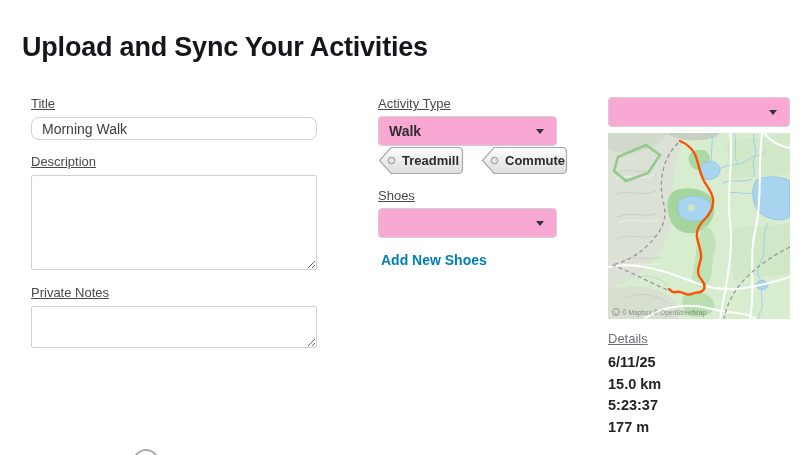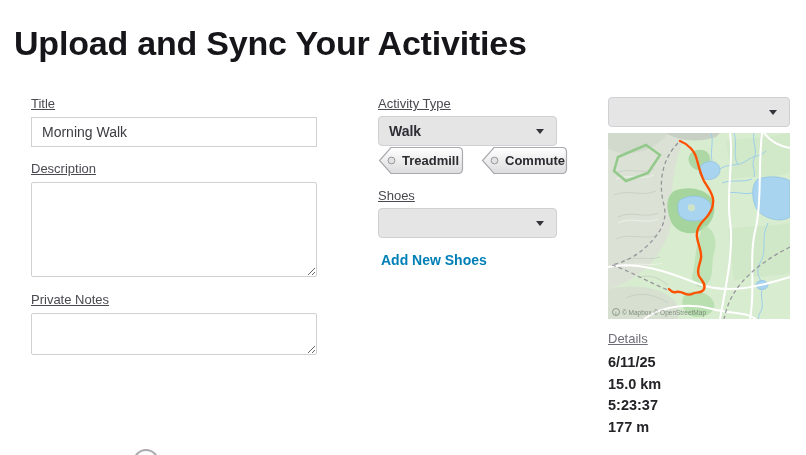--- a/index.html
+++ b/index.html
@@ -2,51 +2,51 @@
 <html><head>
 <meta charset="utf-8">
 <style>
   * { box-sizing: border-box; }
   html,body { margin:0; padding:0; }
   body {
     width:806px; height:455px; background:#ffffff; position:relative; overflow:hidden;
     font-family:"Liberation Sans", sans-serif; color:#242428;
   }
   h1.page-title {
-    position:absolute; left:10px; top:20px; margin:4px;
-    font-size:34px; font-weight:700; color:#16161a; letter-spacing:-0.2px;
+    position:absolute; left:10px; top:20px; margin:12px;
+    font-size:27px; font-weight:700; color:#16161a; letter-spacing:-0.2px;
   }
   .col { position:absolute; top:97px; }
   #col-left  { left:31px;  width:286px; }
   #col-mid   { left:378px; width:179px; }
   #col-right { left:608px; width:182px; }
 
   .field-label {
     display:block; font-size:13px; line-height:13px; color:#494950; margin:0 0 6px 0;text-decoration:underline;
   }
   .text-input {
-    width:100%; height:30px; border:1px solid #cfcfd4; border-radius:0;
+    width:100%; height:23px; border:1px solid #cfcfd4; border-radius:8px;
     padding:0 10px; font-size:14px; color:#3c3c42; background:#fff; outline:none;
     font-family:"Liberation Sans", sans-serif;
   }
   textarea.area {
     display:block; width:100%; border:1px solid #cfcfd4; border-radius:2px;
     background:#fff; resize:vertical; outline:none; padding:6px 8px;
     font-family:"Liberation Sans", sans-serif; font-size:14px; color:#3c3c42;
   }
   #description-area { height:95px; }
   #private-notes-area { height:42px; }
 
   .m-label { margin-bottom:7px; }
   .mt-desc { margin-top:15px; }
   .mt-pn { margin-top:16px; }
 
   .select-box {
     position:relative; height:30px; border:1px solid #cfcfd4; border-radius:4px;
-    background:#e5e5e5; font-size:14px; font-weight:700; color:#2e2e33;
+    background:#f9a8d4; font-size:14px; font-weight:700; color:#2e2e33;
     line-height:28px; padding:0 26px 0 10px; cursor:pointer;
     white-space:nowrap; overflow:hidden;
   }
   .caret {
     position:absolute; right:12px; top:12px; width:0; height:0;
     border-left:4px solid transparent; border-right:4px solid transparent;
     border-top:5px solid #33333a;
   }
   .tags-label { margin-top:5px; margin-bottom:4px; }
   .tags-row { display:flex; gap:17px; }

